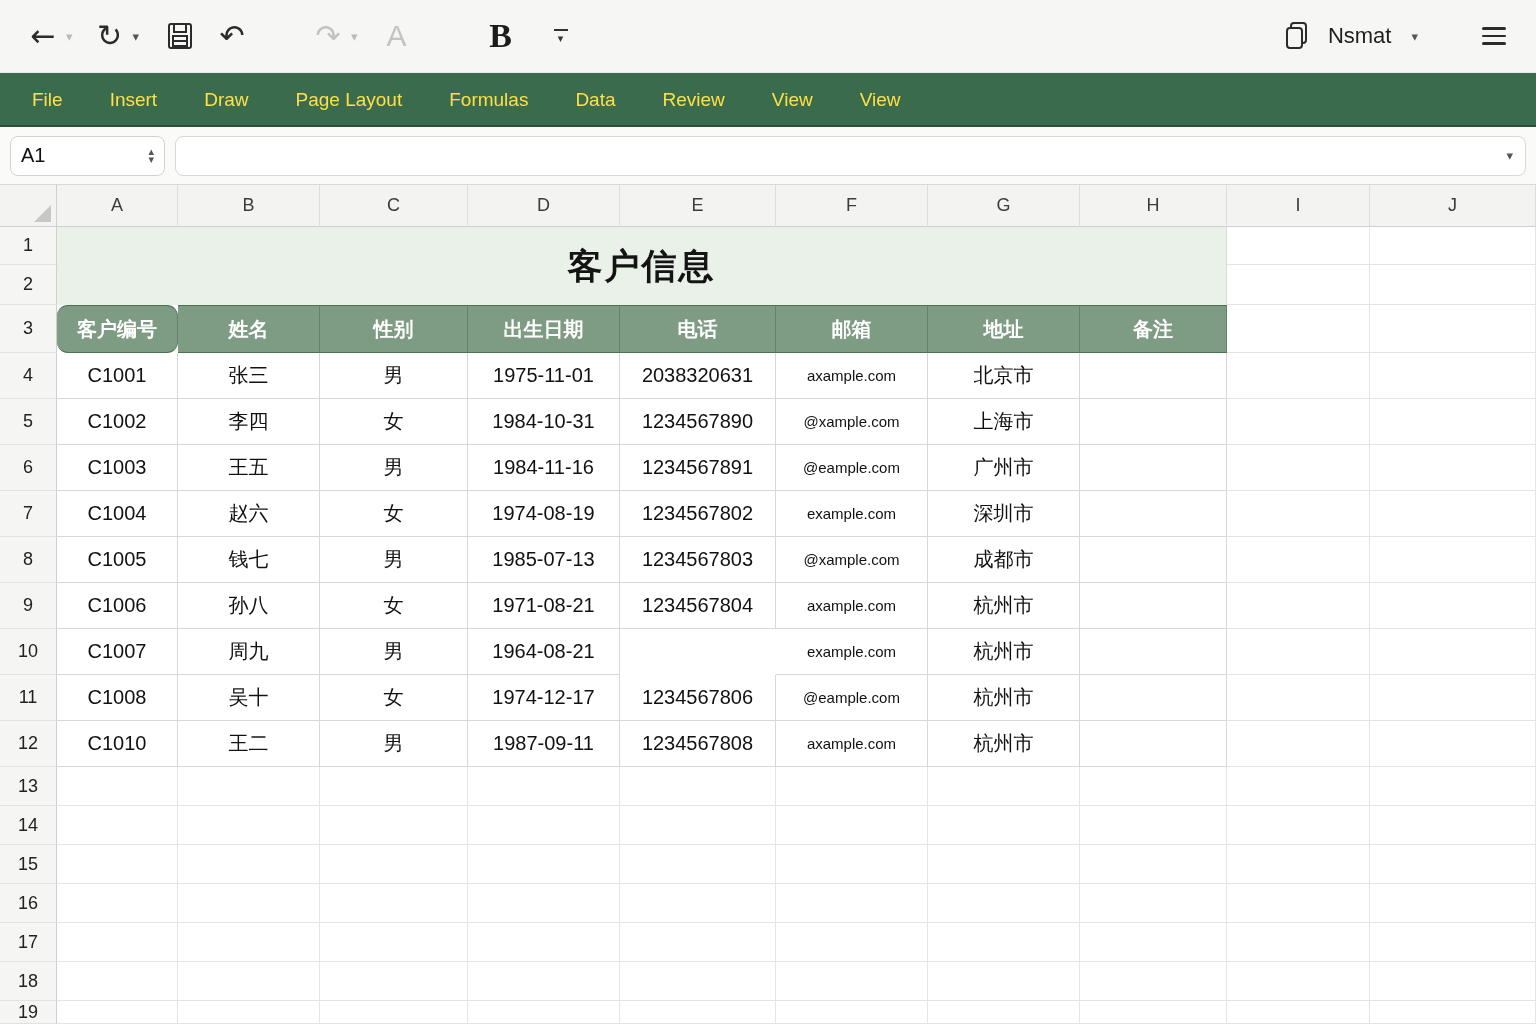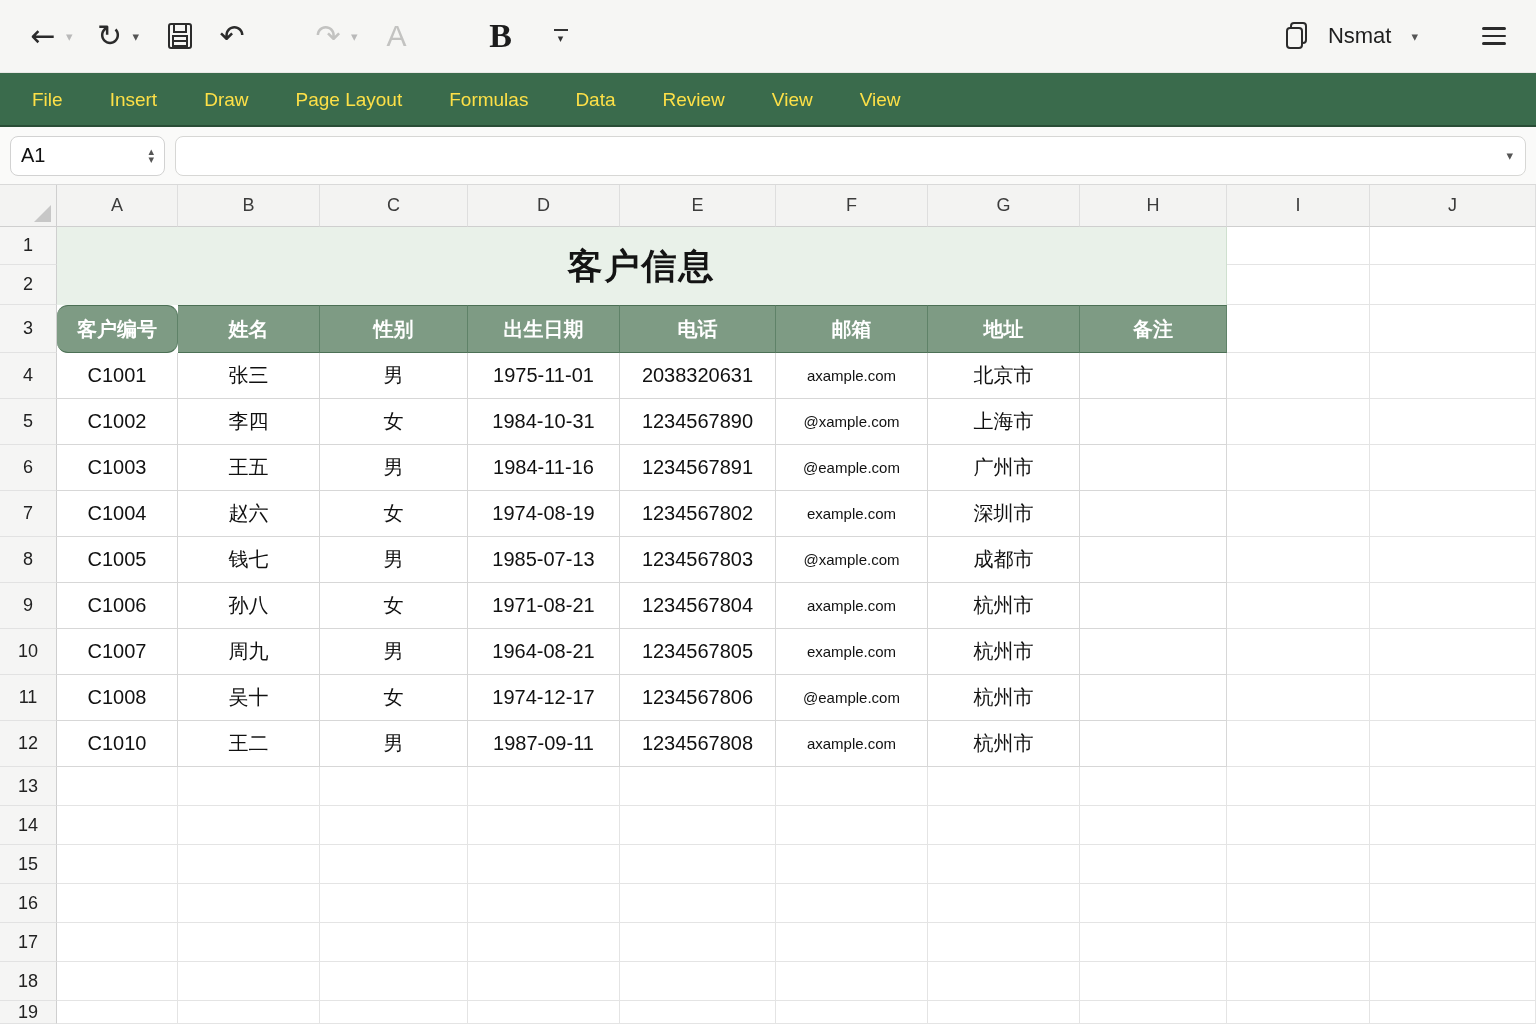--- a/index.html
+++ b/index.html
@@ -259,21 +259,20 @@
       <div class="cell table" style="grid-area: 10 / 6;">1234567804</div>
       <div class="cell table email" style="grid-area: 10 / 7;">axample.com</div>
       <div class="cell table" style="grid-area: 10 / 8;">杭州市</div>
       <div class="cell table" style="grid-area: 10 / 9;"></div>
       <div class="cell" style="grid-area: 10 / 10;"></div>
       <div class="cell" style="grid-area: 10 / 11;"></div>
       <div class="cell table" style="grid-area: 11 / 2;">C1007</div>
       <div class="cell table" style="grid-area: 11 / 3;">周九</div>
       <div class="cell table" style="grid-area: 11 / 4;">男</div>
       <div class="cell table" style="grid-area: 11 / 5;">1964-08-21</div>
-      <div class="cell table" style="grid-area: 11 / 6;">1234567805</div>
       <div class="cell table email" style="grid-area: 11 / 7;">example.com</div>
       <div class="cell table" style="grid-area: 11 / 8;">杭州市</div>
       <div class="cell table" style="grid-area: 11 / 9;"></div>
       <div class="cell" style="grid-area: 11 / 10;"></div>
       <div class="cell" style="grid-area: 11 / 11;"></div>
       <div class="cell table" style="grid-area: 12 / 2;">C1008</div>
       <div class="cell table" style="grid-area: 12 / 3;">吴十</div>
       <div class="cell table" style="grid-area: 12 / 4;">女</div>
       <div class="cell table" style="grid-area: 12 / 5;">1974-12-17</div>
       <div class="cell table" style="grid-area: 12 / 6;">1234567806</div>

